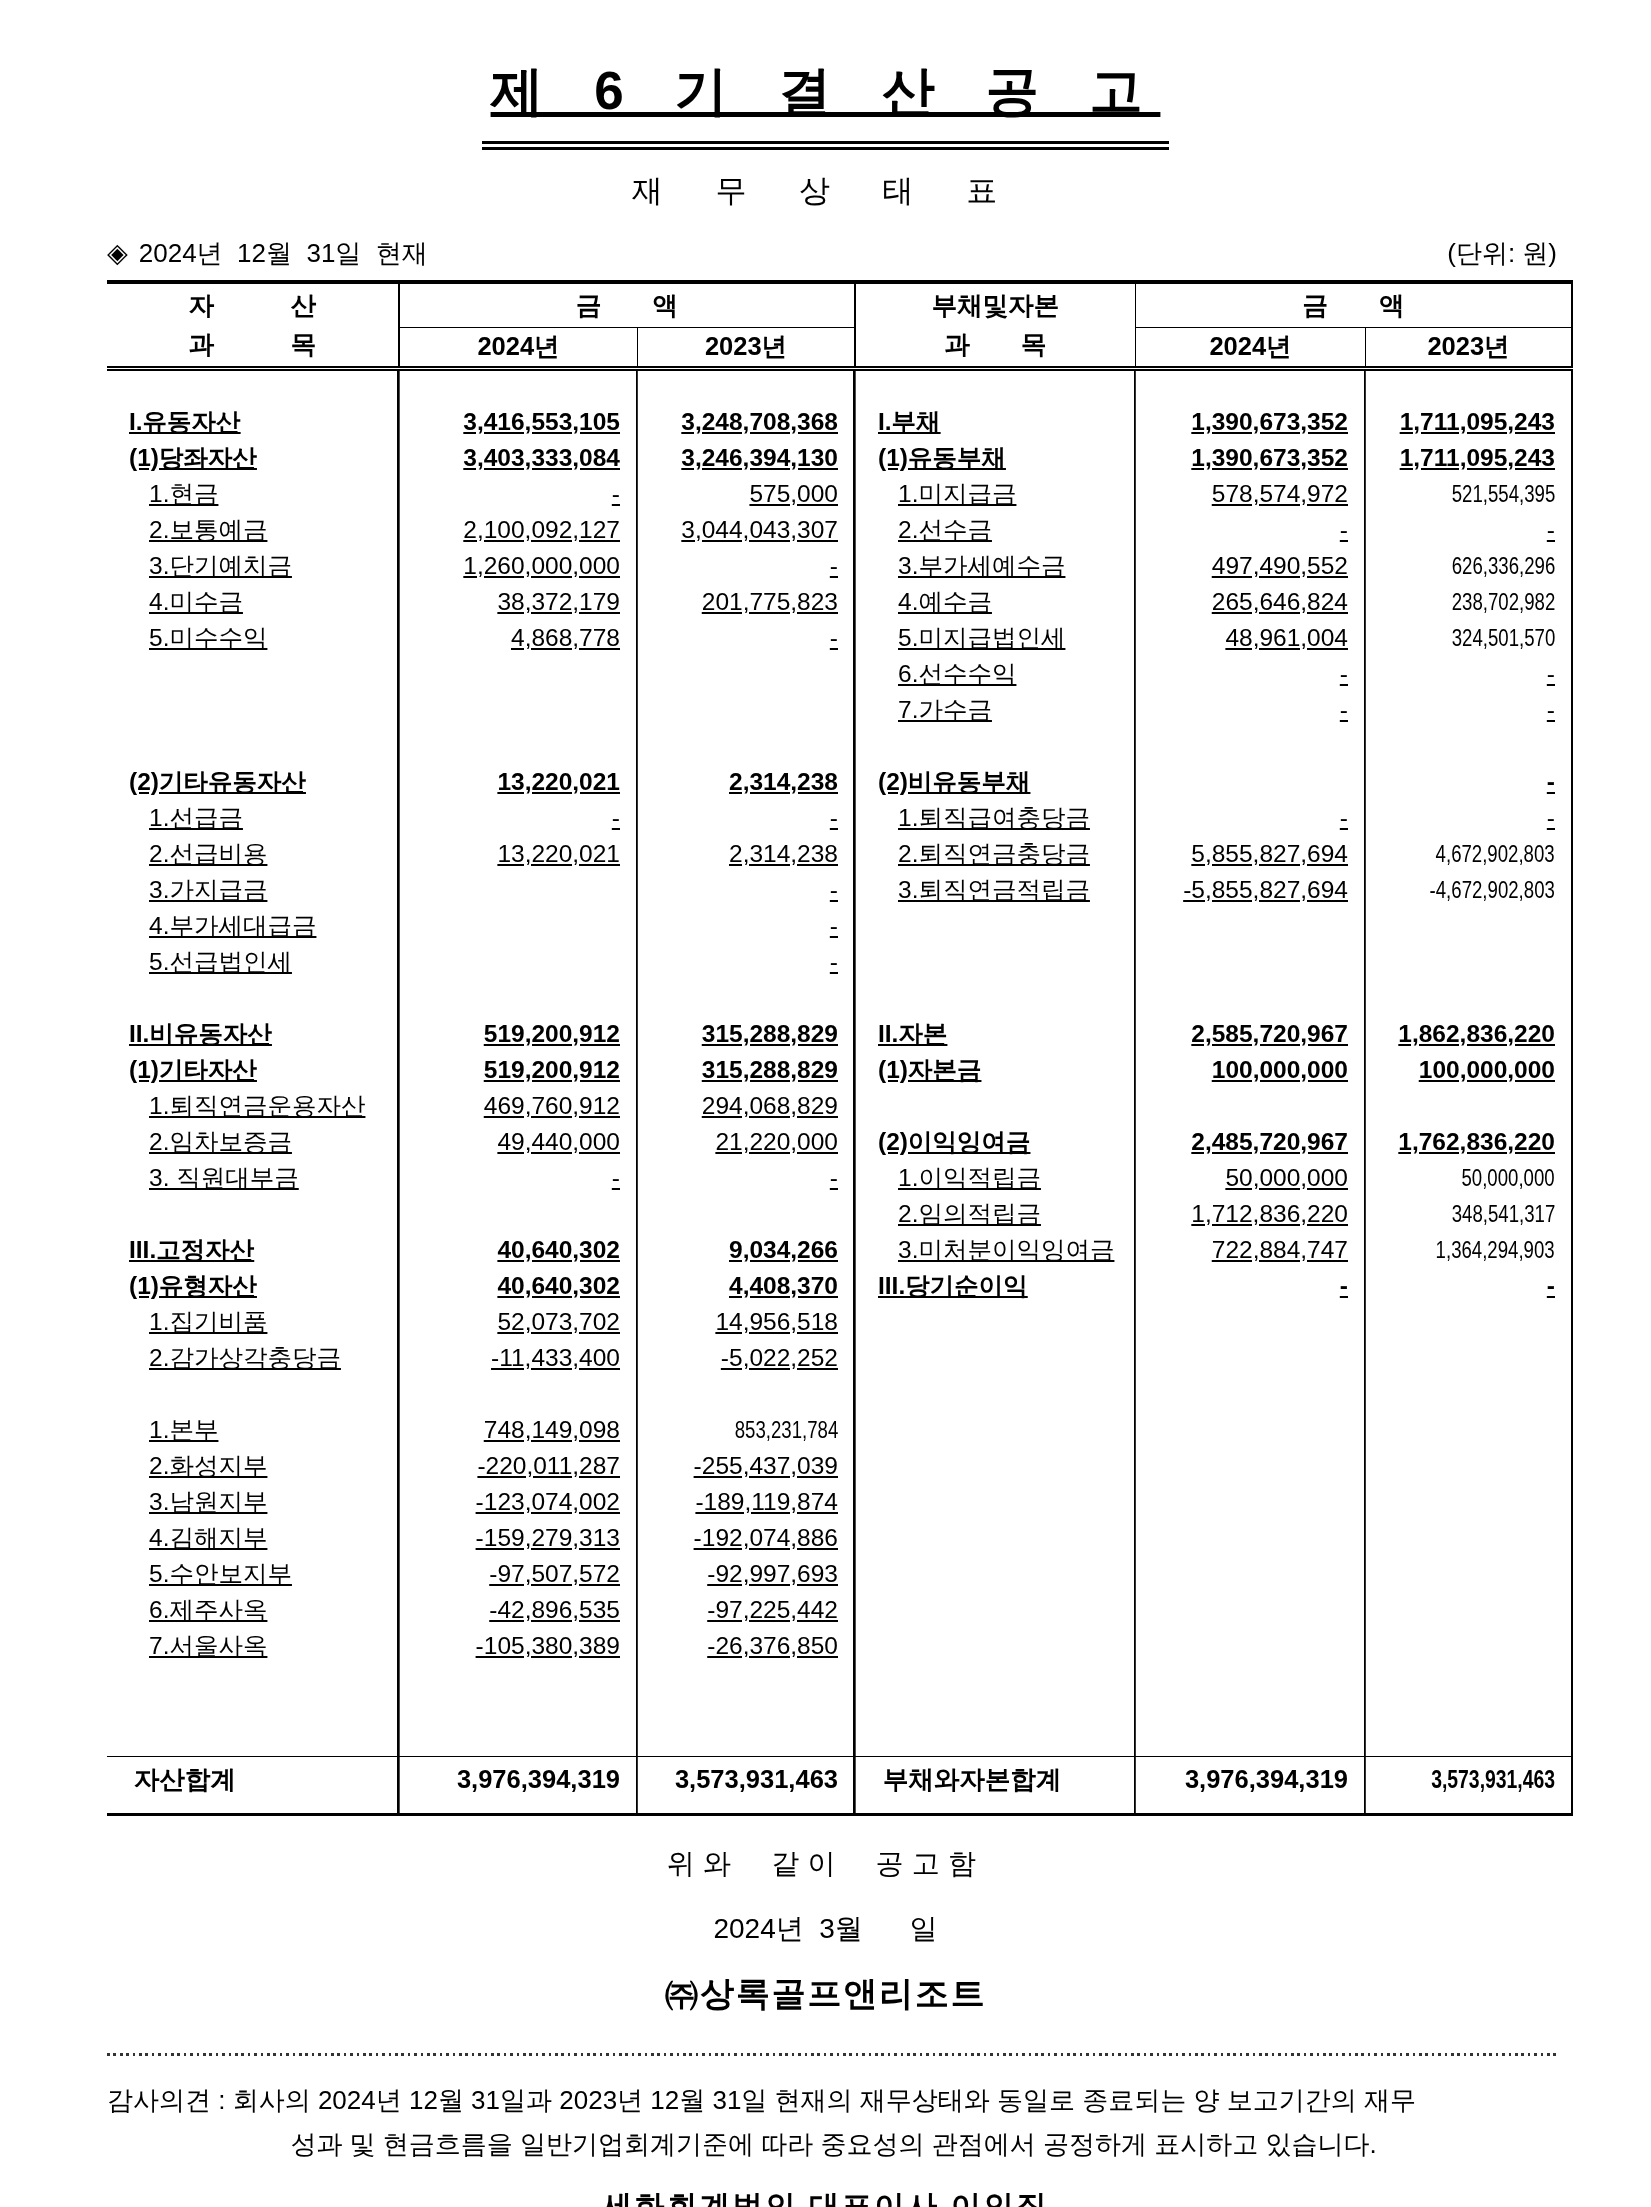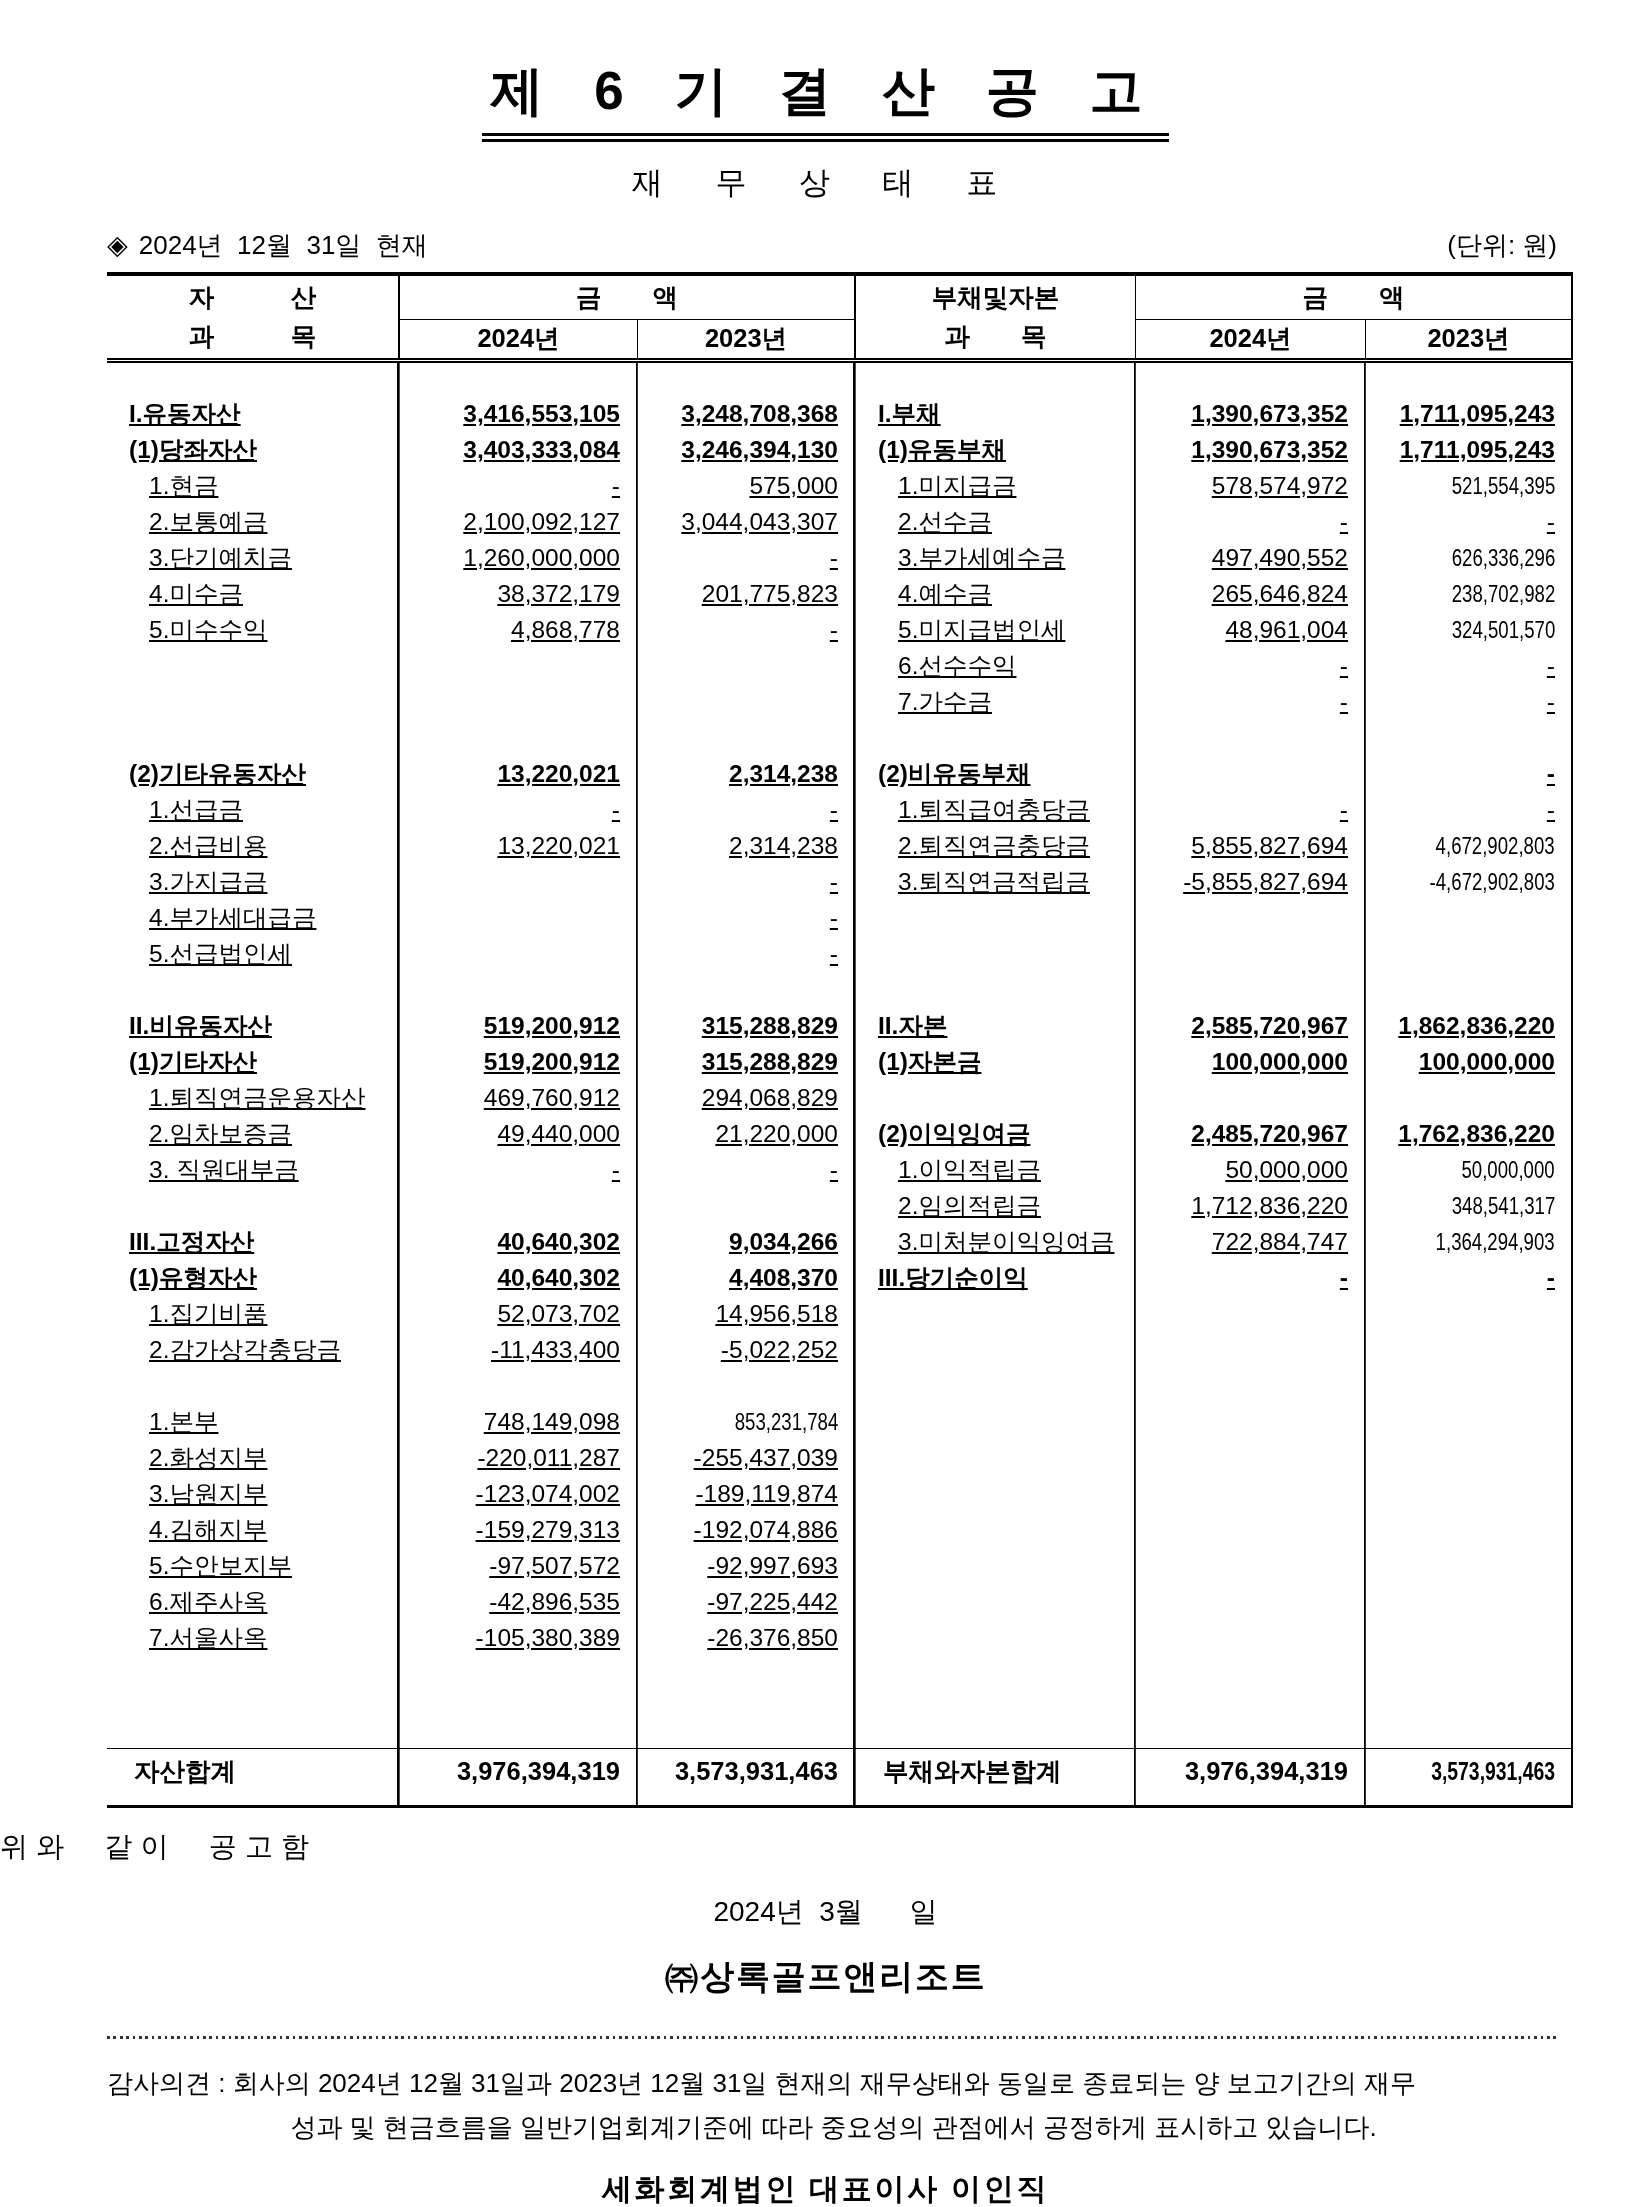--- a/index.html
+++ b/index.html
@@ -9,23 +9,24 @@
     font-family: "Liberation Sans", "DejaVu Sans", sans-serif;
     color: #000; position: relative; overflow: hidden;
   }
   .sheet { width: 1651px; height: 2207px; background: #fff; }
 
   
   .title-wrap { text-align: center; padding-top: 56px; }
   .doc-title {
     display: inline-block;
     font-size: 53px; font-weight: bold; letter-spacing: 18px;
-    padding: 0 9px 5px 9px;
+    padding: 0 9px 13px 9px;
     border-bottom: 9px double #000;
     white-space: pre;
+    text-decoration: underline;
   }
   .doc-subtitle {
     text-align: center; margin-top: 20px;
     font-size: 31px; letter-spacing: 22px; white-space: pre;
   }
 
   
   .meta-row {
     display: flex; justify-content: space-between; align-items: flex-end;
     margin: 23.6px 94px 9px 107px;
@@ -90,21 +91,21 @@
       linear-gradient(#000,#000), linear-gradient(#000,#000), linear-gradient(#000,#000),
       linear-gradient(#000,#000), linear-gradient(#000,#000), linear-gradient(#000,#000);
     background-size: 2.7px 100%, 1.8px 100%, 2.7px 100%, 1.8px 100%, 1.8px 100%, 2.7px 100%;
     background-position: 290px 0, 529px 0, 746px 0, 1027px 0, 1257px 0, 1464px 0;
     background-repeat: no-repeat;
   }
   .totals .c { line-height: 45px; font-size: 25.5px; }
   .totals .lbl { padding-left: 27px; }
 
   
-  .announce { text-align: left; margin-top: 20px; font-size: 28px; letter-spacing: 8.2px; white-space: pre; }
+  .announce { text-align: center; margin-top: 29px; font-size: 28px; letter-spacing: 8.2px; white-space: pre; }
   .date-line { text-align: center; margin-top: 27px; font-size: 28px; white-space: pre; }
   .company   { text-align: center; margin-top: 23.6px; font-size: 34px; font-weight: bold; letter-spacing: 1.8px; }
   .dot-rule  { margin: 36px 91px 0 107px; height: 2.7px;
                background-image: repeating-linear-gradient(90deg, #333 0 2.7px, transparent 2.7px 6.4px); }
   .audit { margin: 22px 91px 0 107px; font-size: 26px; line-height: 44px; }
   .audit-l1 { text-align: left; white-space: pre; }
   .audit-l2 { text-align: center; white-space: pre; }
   .auditor { text-align: center; margin-top: 20px; font-size: 30px; font-weight: bold; letter-spacing: 2.7px; }
 </style>
 </head>

